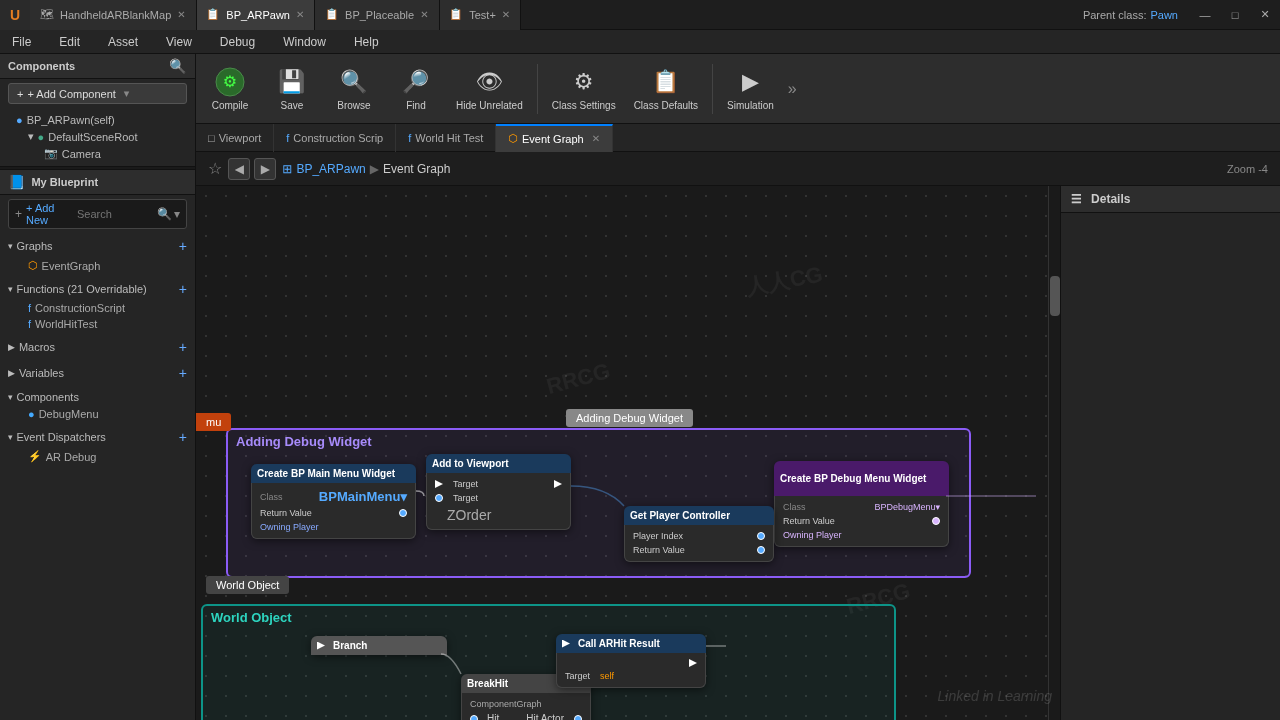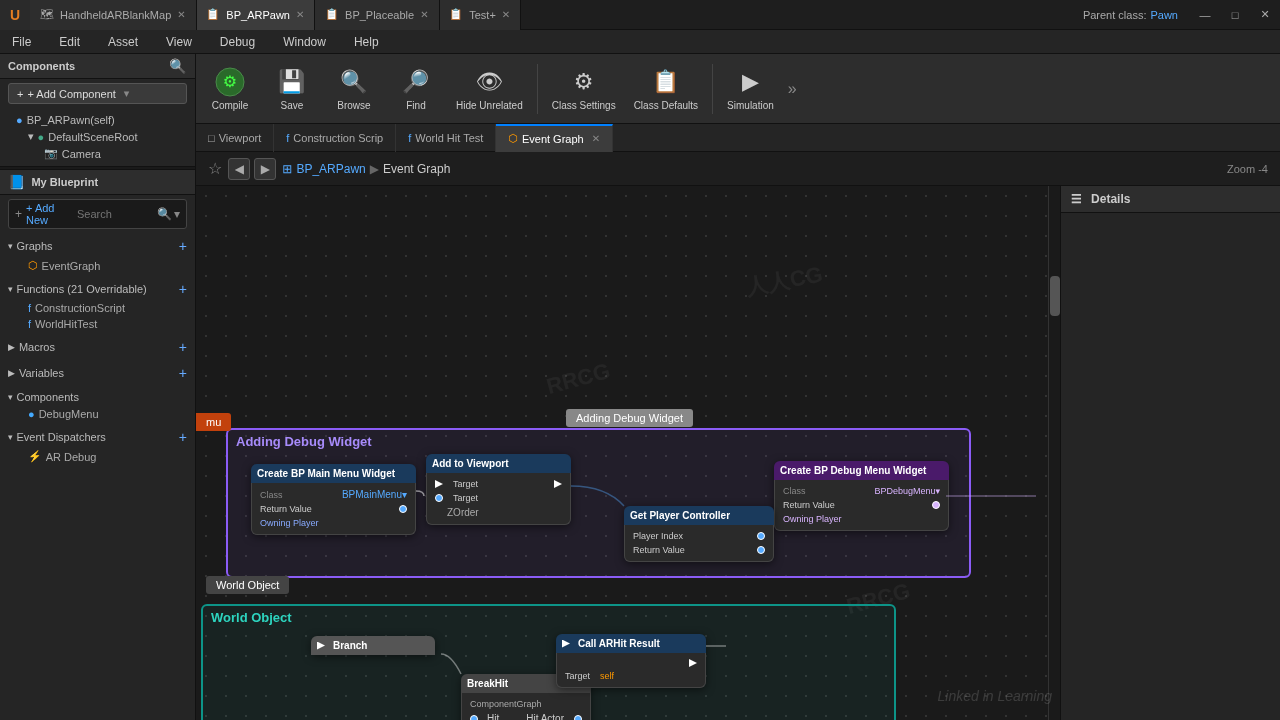--- a/index.html
+++ b/index.html
@@ -358,21 +358,21 @@
 
         <div style="position:absolute;top:390px;left:10px;background:#444;border-radius:3px;padding:3px 10px;font-size:11px;color:#fff;pointer-events:none;">World Object</div>
 
         <div style="position:absolute;top:227px;left:0px;background:#c2410c;border-radius:0 3px 3px 0;padding:3px 10px;font-size:11px;color:#fff;pointer-events:none;">mu</div>
 
         <div style="position:absolute;top:278px;left:55px;width:165px;" class="graph-node">
           <div class="node-header node-blue" style="font-size:10px;padding:4px 6px;border-radius:6px 6px 0 0;">Create BP Main Menu Widget</div>
           <div class="node-body">
             <div class="node-row">
                 <span style="color:#888;font-size:9px;">Class</span>
-                <span style="color:#5af;font-size:10px;margin-left:auto;">BPMainMenu▾</span>
+                <span style="color:#5af;font-size:13px;margin-left:auto;font-weight:bold;">BPMainMenu▾</span>
               </div>
             <div class="node-row">
                 <span style="font-size:9px;">Return Value</span>
                 <span class="pin" style="background:#5af;margin-left:auto;"></span>
               </div>
             <div class="node-row">
                 <span style="font-size:9px;color:#8af;">Owning Player</span>
               </div>
           </div>
         </div>
@@ -383,27 +383,27 @@
             <div class="node-row">
                 <span class="pin-exec" style="width:8px;height:8px;"></span>
                 <span style="font-size:9px;margin-left:4px;">Target</span>
                 <span class="pin-exec pin-out" style="width:8px;height:8px;"></span>
               </div>
             <div class="node-row">
                 <span class="pin" style="background:#5af;"></span>
                 <span style="font-size:9px;margin-left:4px;">Target</span>
               </div>
             <div class="node-row">
-                <span style="font-size:10px;color:#aaa;margin-left:12px;">ZOrder</span>
+                <span style="font-size:14px;color:#aaa;margin-left:12px;">ZOrder</span>
               </div>
           </div>
         </div>
 
         <div style="position:absolute;top:275px;left:578px;width:175px;" class="graph-node">
-          <div class="node-header node-purple" style="font-size:10px;padding:4px 6px;border-radius:6px 6px 0 0;">Create BP Debug Menu Widget</div>
+          <div class="node-header node-purple" style="font-size:10px;padding:12px 6px;border-radius:6px 6px 0 0;">Create BP Debug Menu Widget</div>
           <div class="node-body">
             <div class="node-row">
                 <span style="color:#888;font-size:9px;">Class</span>
                 <span style="color:#d8b4fe;font-size:9px;margin-left:auto;">BPDebugMenu▾</span>
               </div>
             <div class="node-row">
                 <span style="font-size:9px;">Return Value</span>
                 <span class="pin" style="background:#d8b4fe;margin-left:auto;"></span>
               </div>
             <div class="node-row">
@@ -419,21 +419,21 @@
                 <span style="font-size:9px;">Player Index</span>
                 <span class="pin" style="background:#5af;margin-left:auto;"></span>
               </div>
             <div class="node-row">
                 <span style="font-size:9px;">Return Value</span>
                 <span class="pin" style="background:#5af;margin-left:auto;"></span>
               </div>
           </div>
         </div>
 
-        <div style="position:absolute;top:450px;left:115px;width:124px;" class="graph-node">
+        <div style="position:absolute;top:450px;left:115px;width:136px;" class="graph-node">
           <div class="node-header" style="background:#555;font-size:10px;padding:4px 6px;border-radius:6px 6px 0 0;">
             <span class="pin-exec" style="width:8px;height:8px;margin-right:4px;"></span>Branch
           </div>
         </div>
 
         <div style="position:absolute;top:488px;left:265px;width:130px;" class="graph-node">
           <div class="node-header" style="background:#444;font-size:10px;padding:4px 6px;border-radius:6px 6px 0 0;">BreakHit</div>
           <div class="node-body" style="font-size:9px;">
             <div class="node-row">
                 <span style="font-size:9px;color:#aaa;">ComponentGraph</span>

